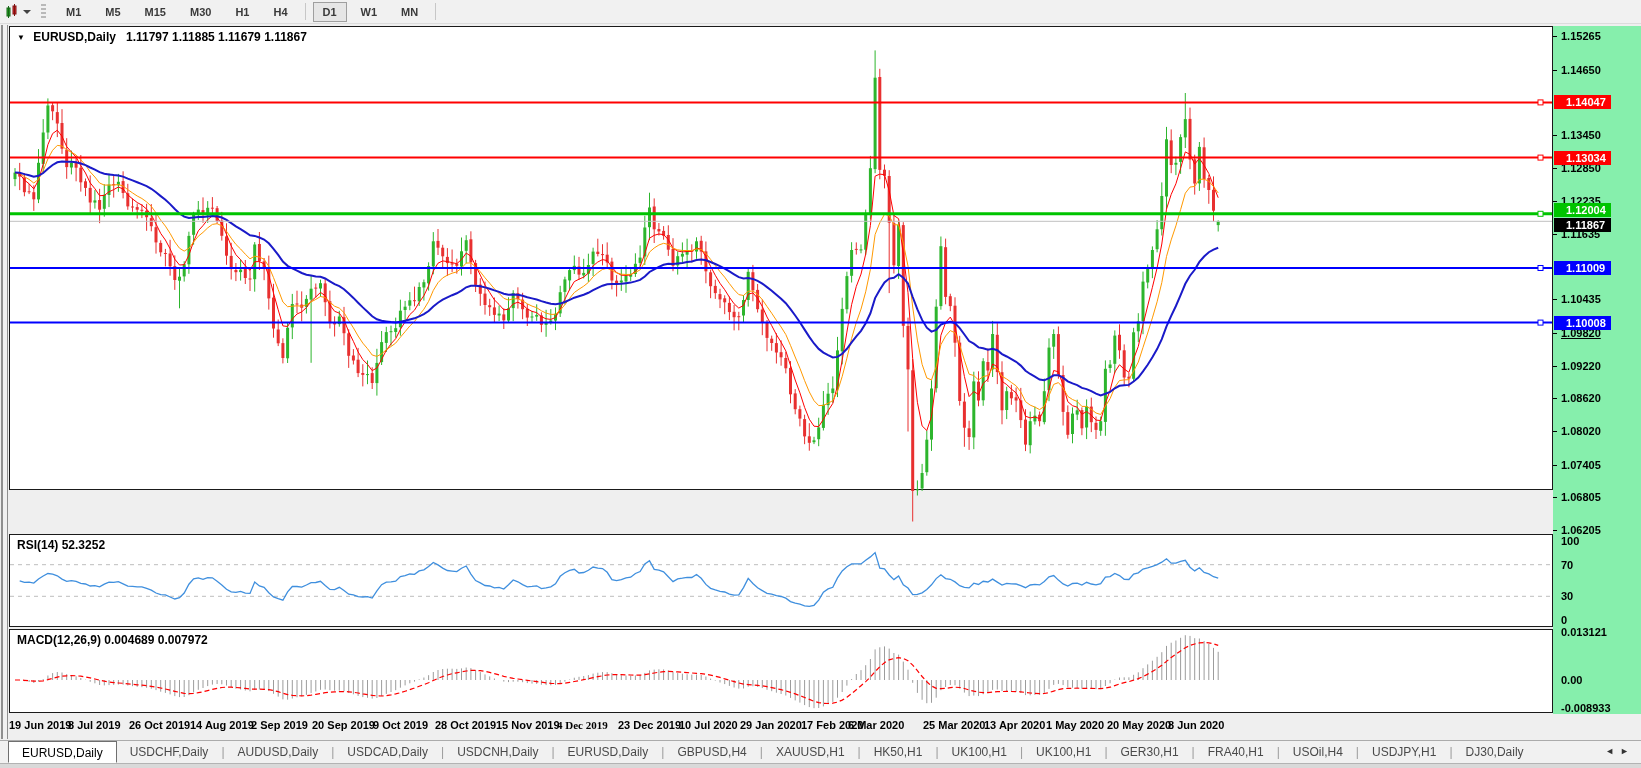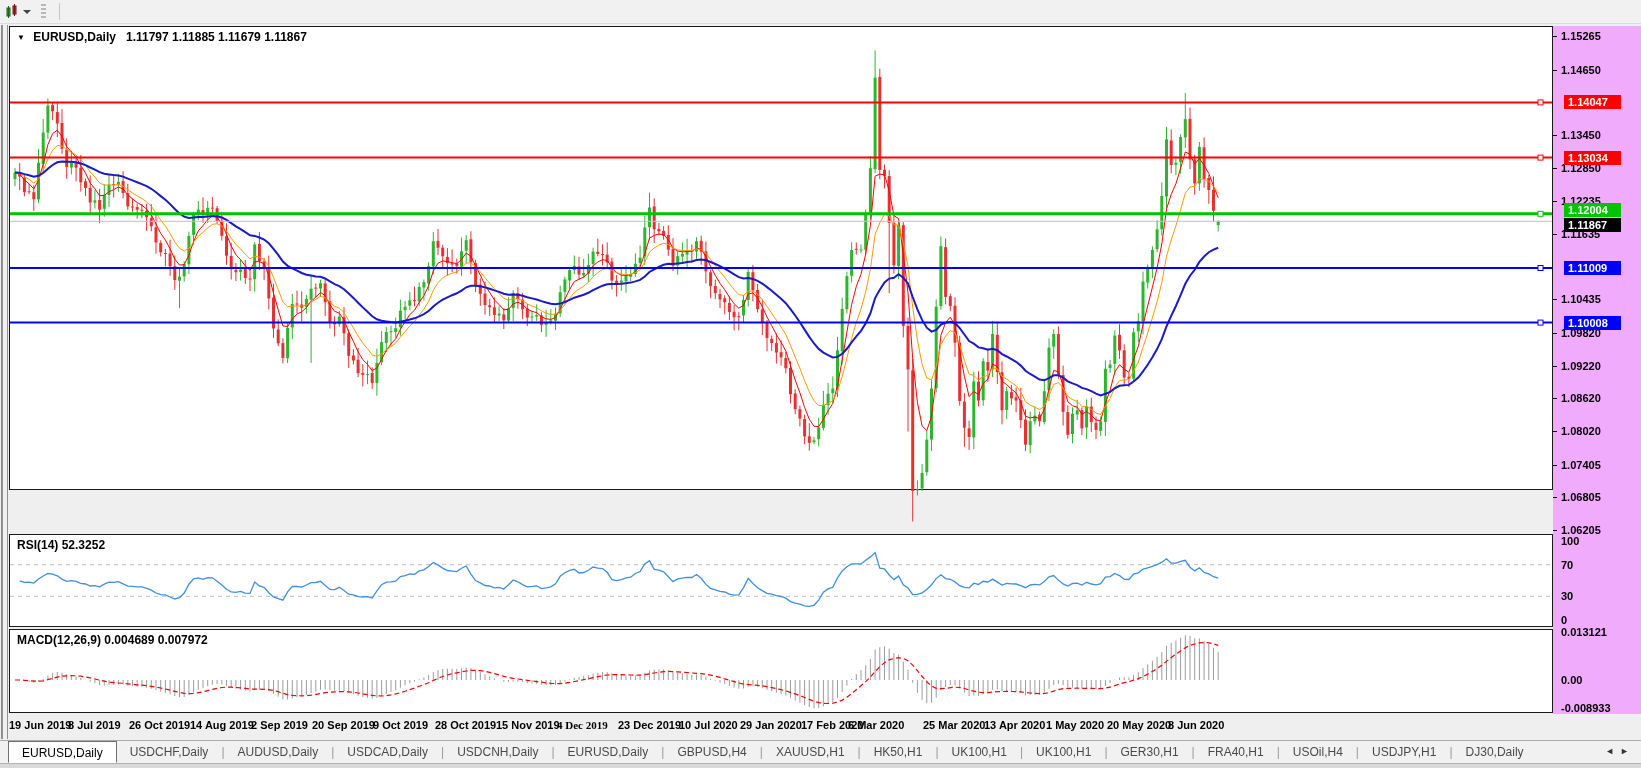--- a/index.html
+++ b/index.html
@@ -16,25 +16,25 @@
   .tf-btn.active{background:#e6e6e6;border:1px solid #9f9f9f;}
   .vsep{width:1px;height:17px;background:#c7c7c7;margin:0 5px;}
   .frame-left{position:absolute;left:1px;top:25px;width:7px;height:714px;background:#f1f1f1;
     border-left:2px solid #8f8f8f;border-right:1px solid #8f8f8f;}
   .panel{position:absolute;background:#fff;border:1px solid #1a1a1a;}
   #main-panel{left:9px;top:26px;width:1544px;height:464px;}
   #rsi-panel{left:9px;top:534px;width:1544px;height:93px;}
   #macd-panel{left:9px;top:629px;width:1544px;height:84px;}
   .panel-label{position:absolute;left:7px;top:3px;font-size:12px;font-weight:700;color:#000;white-space:nowrap;z-index:5;}
   .title-caret{font-size:8px;margin-right:5px;position:relative;top:-1px;}
-  #axis-col{position:absolute;left:1553px;top:26px;width:88px;height:688px;background:#f0abfc;}
+  #axis-col{position:absolute;left:1553px;top:26px;width:88px;height:688px;background:#86efac;}
   .tick-label{position:absolute;left:8px;font-size:11px;font-weight:700;color:#000;white-space:nowrap;}
   .tick-mark{position:absolute;left:0;width:4px;height:1px;background:#000;}
-  .price-tag{position:absolute;left:11px;min-width:57px;height:14px;line-height:14px;
-    font-size:11px;font-weight:700;color:#fff;padding-left:4px;white-space:nowrap;}
+  .price-tag{position:absolute;left:1px;min-width:57px;height:14px;line-height:14px;
+    font-size:11px;font-weight:700;color:#fff;padding-left:12px;white-space:nowrap;}
   #date-row{position:absolute;left:9px;top:714px;width:1544px;height:25px;}
   .date-label{position:absolute;top:5px;font-size:11px;font-weight:700;color:#000;white-space:nowrap;}
   .tabbar{position:absolute;left:0;top:740px;width:1641px;height:23px;background:#f1f1f1;
     border-top:1px solid #ababab;display:flex;align-items:stretch;}
   .tab{font-size:12px;color:#4a4a4a;padding:4px 13px 3px 13px;white-space:nowrap;cursor:default;}
   .tab.active{background:#fff;border:1px solid #6f6f6f;border-bottom:1px solid #fff;color:#000;margin-left:8px;}
   .tab-sep{color:#9a9a9a;padding:4px 0 3px 0;font-size:12px;}
   .tab-scroll{position:absolute;right:6px;top:5px;font-size:9px;color:#333;letter-spacing:6px;}
   .statusbar{position:absolute;left:0;top:763px;width:1641px;height:5px;background:#d9d9d9;border-top:1px solid #b3b3b3;}
   svg{position:absolute;left:0;top:0;}
@@ -46,20 +46,32 @@
   <span class="tool-icon">
     <svg width="16" height="16" style="position:static">
       <rect x="3" y="4" width="3" height="8" fill="#2db52d" stroke="#156615"></rect>
       <rect x="9" y="2" width="3" height="8" fill="#e83030" stroke="#7d1010"></rect>
       <line x1="4.5" y1="2" x2="4.5" y2="14" stroke="#156615"></line>
       <line x1="10.5" y1="0" x2="10.5" y2="12" stroke="#7d1010"></line>
     </svg>
     <span class="caret"></span>
   </span>
   <span class="grip"></span>
+  <span id="tf-buttons" style="display:flex;align-items:center">
+      <span class="tf-btn">M1</span>
+      <span class="tf-btn">M5</span>
+      <span class="tf-btn">M15</span>
+      <span class="tf-btn">M30</span>
+      <span class="tf-btn">H1</span>
+      <span class="tf-btn">H4</span>
+      <span class="vsep"></span>
+      <span class="tf-btn active">D1</span>
+      <span class="tf-btn">W1</span>
+      <span class="tf-btn">MN</span>
+    </span>
   <span class="vsep"></span>
 </div>
 
 <div class="frame-left"></div>
 
 <div id="main-panel" class="panel">
   <div class="panel-label">
     <span class="title-caret">▼</span>
     <span>EURUSD,Daily</span>
     <span>&nbsp;</span>
@@ -881,21 +893,21 @@
     <div class="tick-label" style="top: 103px;">1.13450</div>
     <div class="tick-mark" style="top: 142px;"></div>
     <div class="tick-label" style="top: 136px;">1.12850</div>
     <div class="tick-mark" style="top: 175px;"></div>
     <div class="tick-label" style="top: 169px;">1.12235</div>
     <div class="tick-mark" style="top: 208px;"></div>
     <div class="tick-label" style="top: 202px;">1.11635</div>
     <div class="tick-mark" style="top: 273px;"></div>
     <div class="tick-label" style="top: 267px;">1.10435</div>
     <div class="tick-mark" style="top: 307px;"></div>
-    <div class="tick-label" style="top: 301px;">1.09820</div>
+    <div class="tick-label" style="top: 301px; text-decoration: underline;">1.09820</div>
     <div class="tick-mark" style="top: 340px;"></div>
     <div class="tick-label" style="top: 334px;">1.09220</div>
     <div class="tick-mark" style="top: 372px;"></div>
     <div class="tick-label" style="top: 366px;">1.08620</div>
     <div class="tick-mark" style="top: 405px;"></div>
     <div class="tick-label" style="top: 399px;">1.08020</div>
     <div class="tick-mark" style="top: 439px;"></div>
     <div class="tick-label" style="top: 433px;">1.07405</div>
     <div class="tick-mark" style="top: 471px;"></div>
     <div class="tick-label" style="top: 465px;">1.06805</div>

